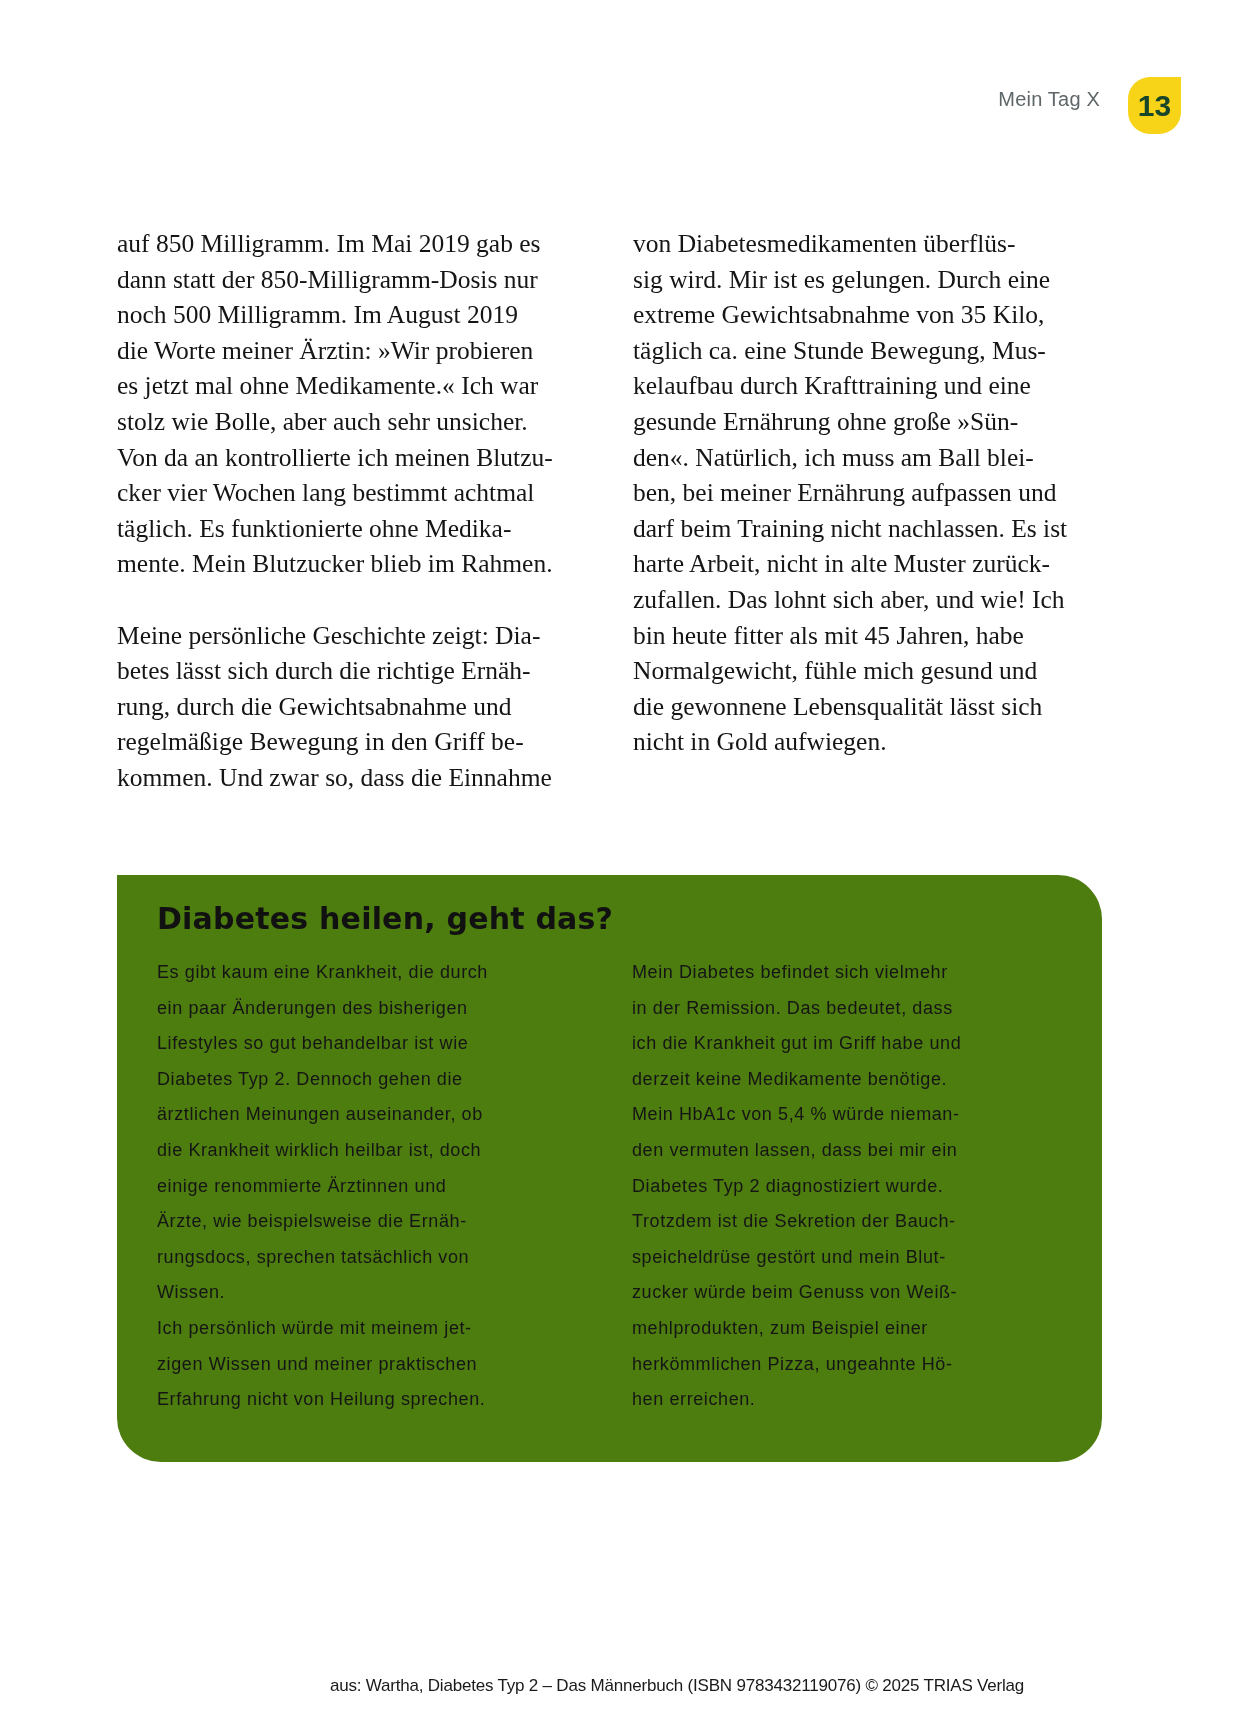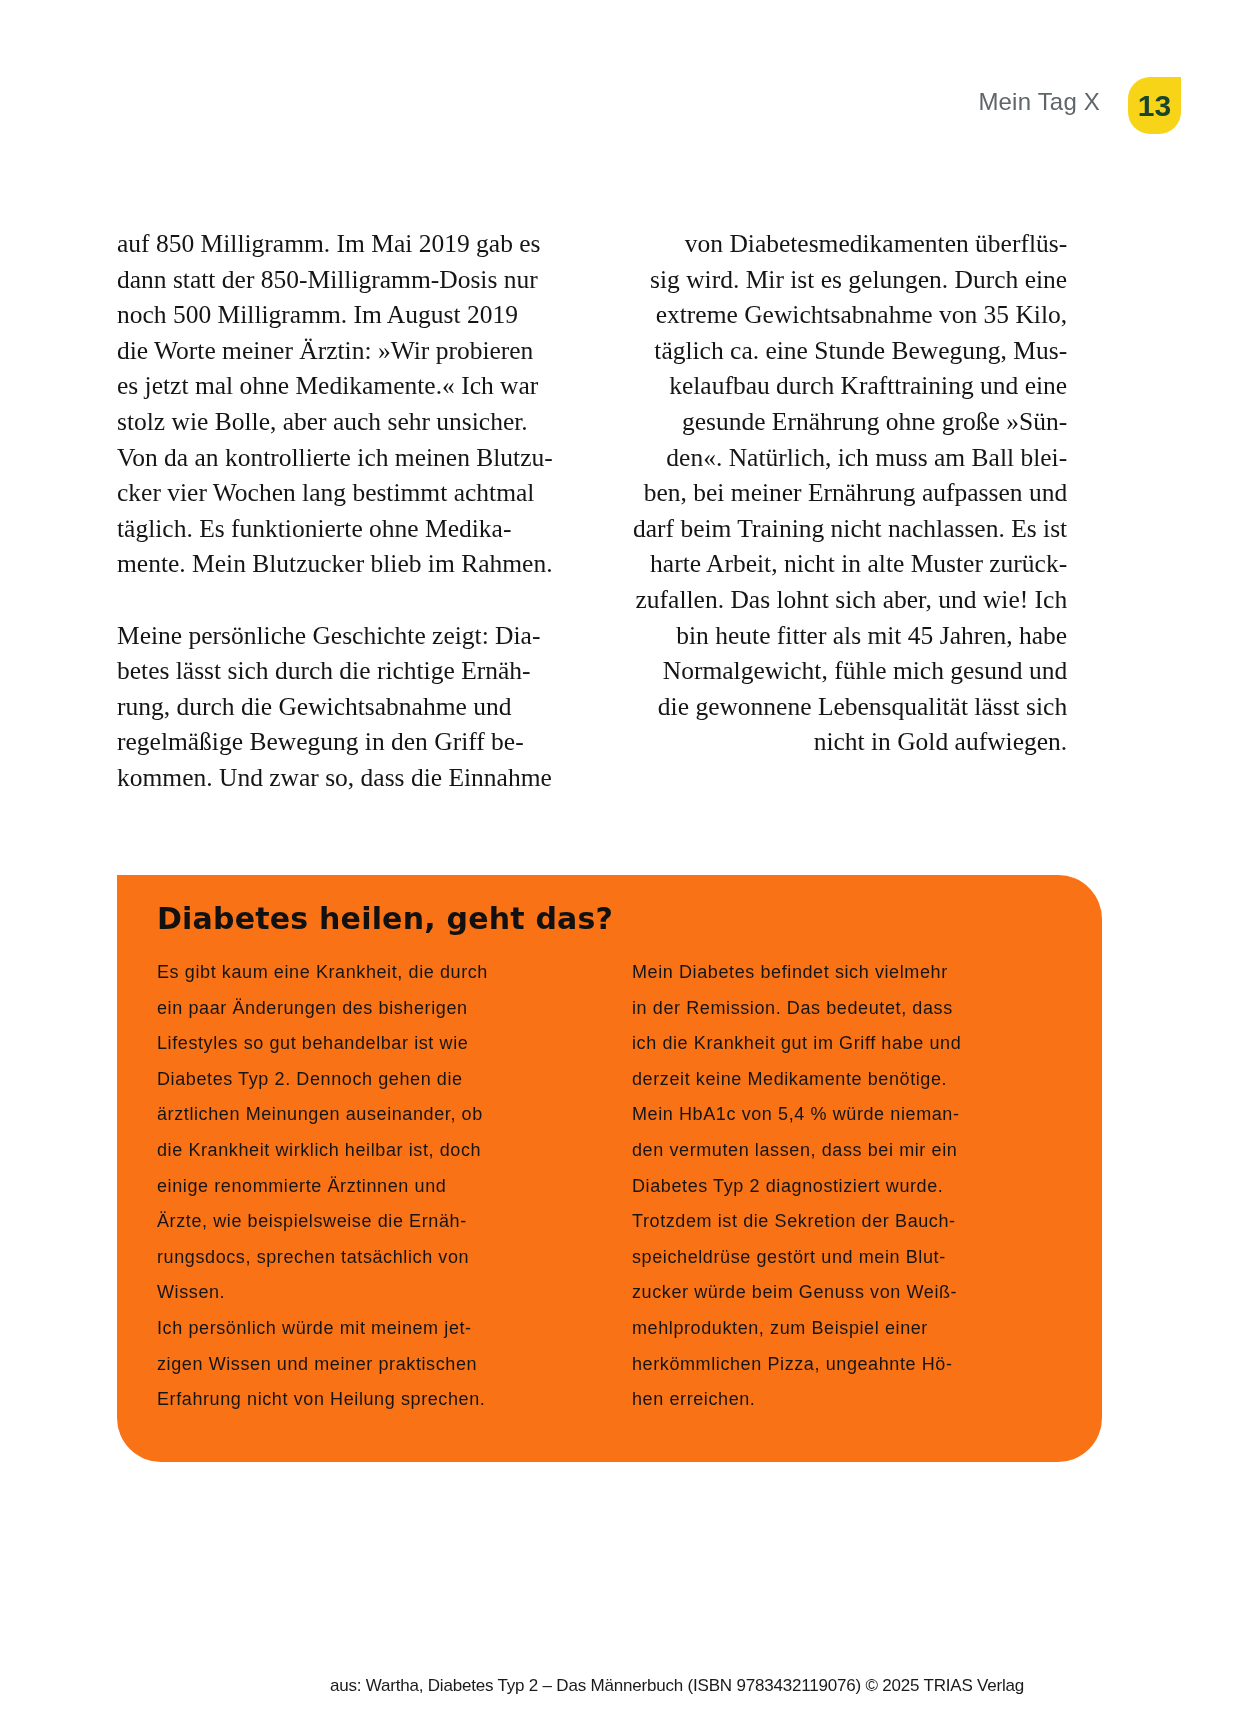--- a/index.html
+++ b/index.html
@@ -12,21 +12,21 @@
       height: 1709px;
       position: relative;
       overflow: hidden;
       color: #111111;
     }
     .running-head {
       position: absolute;
       top: 88px;
       right: 160px;
       font-family: "Liberation Sans", sans-serif;
-      font-size: 24px;
+      font-size: 20px;
       color: #5e6669;
       letter-spacing: 0.2px;
     }
     .page-badge {
       position: absolute;
       top: 77px;
       left: 1128px;
       width: 53px;
       height: 57px;
       background: #f7d417;
@@ -41,32 +41,32 @@
     }
     .col {
       position: absolute;
       font-family: "Liberation Serif", serif;
       font-size: 25.5px;
       line-height: 35.6px;
       color: #151515;
       white-space: nowrap;
     }
     .col-left { left: 117px; top: 226px; }
-    .col-right { left: 633px; top: 226px; text-align: right; }
+    .col-right { left: 633px; top: 226px; }
     .para { margin: 0; }
     .para + .para { margin-top: 35.6px; }
     .line { display: block; }
 
     .infobox {
       position: absolute;
       left: 117px;
       top: 875px;
       width: 985px;
       height: 587px;
-      background: #f97316;
+      background: #4d7c0f;
       border-radius: 0 44px 44px 44px;
     }
     .box-title {
       position: absolute;
       left: 40px;
       top: 26px;
       font-family: "DejaVu Sans", sans-serif;
       font-weight: bold;
       font-size: 30px;
       color: #111111;

